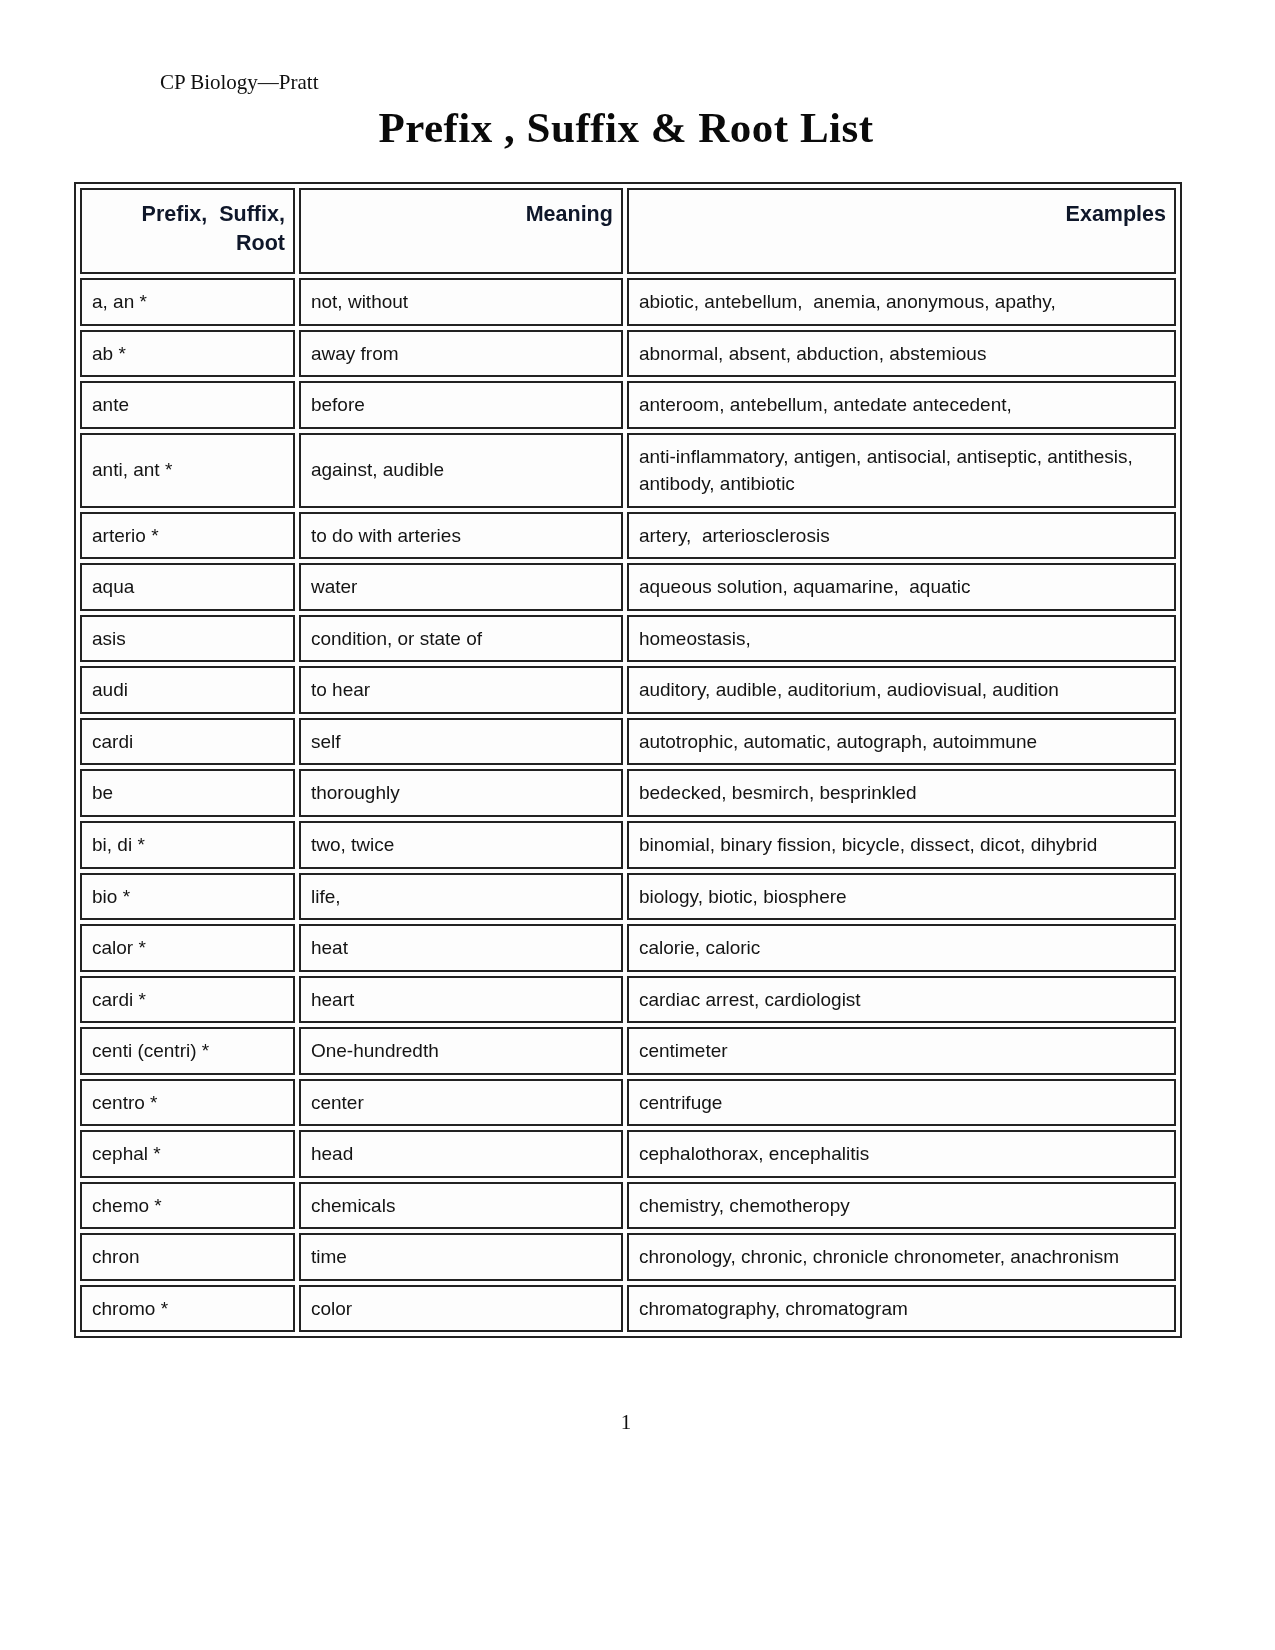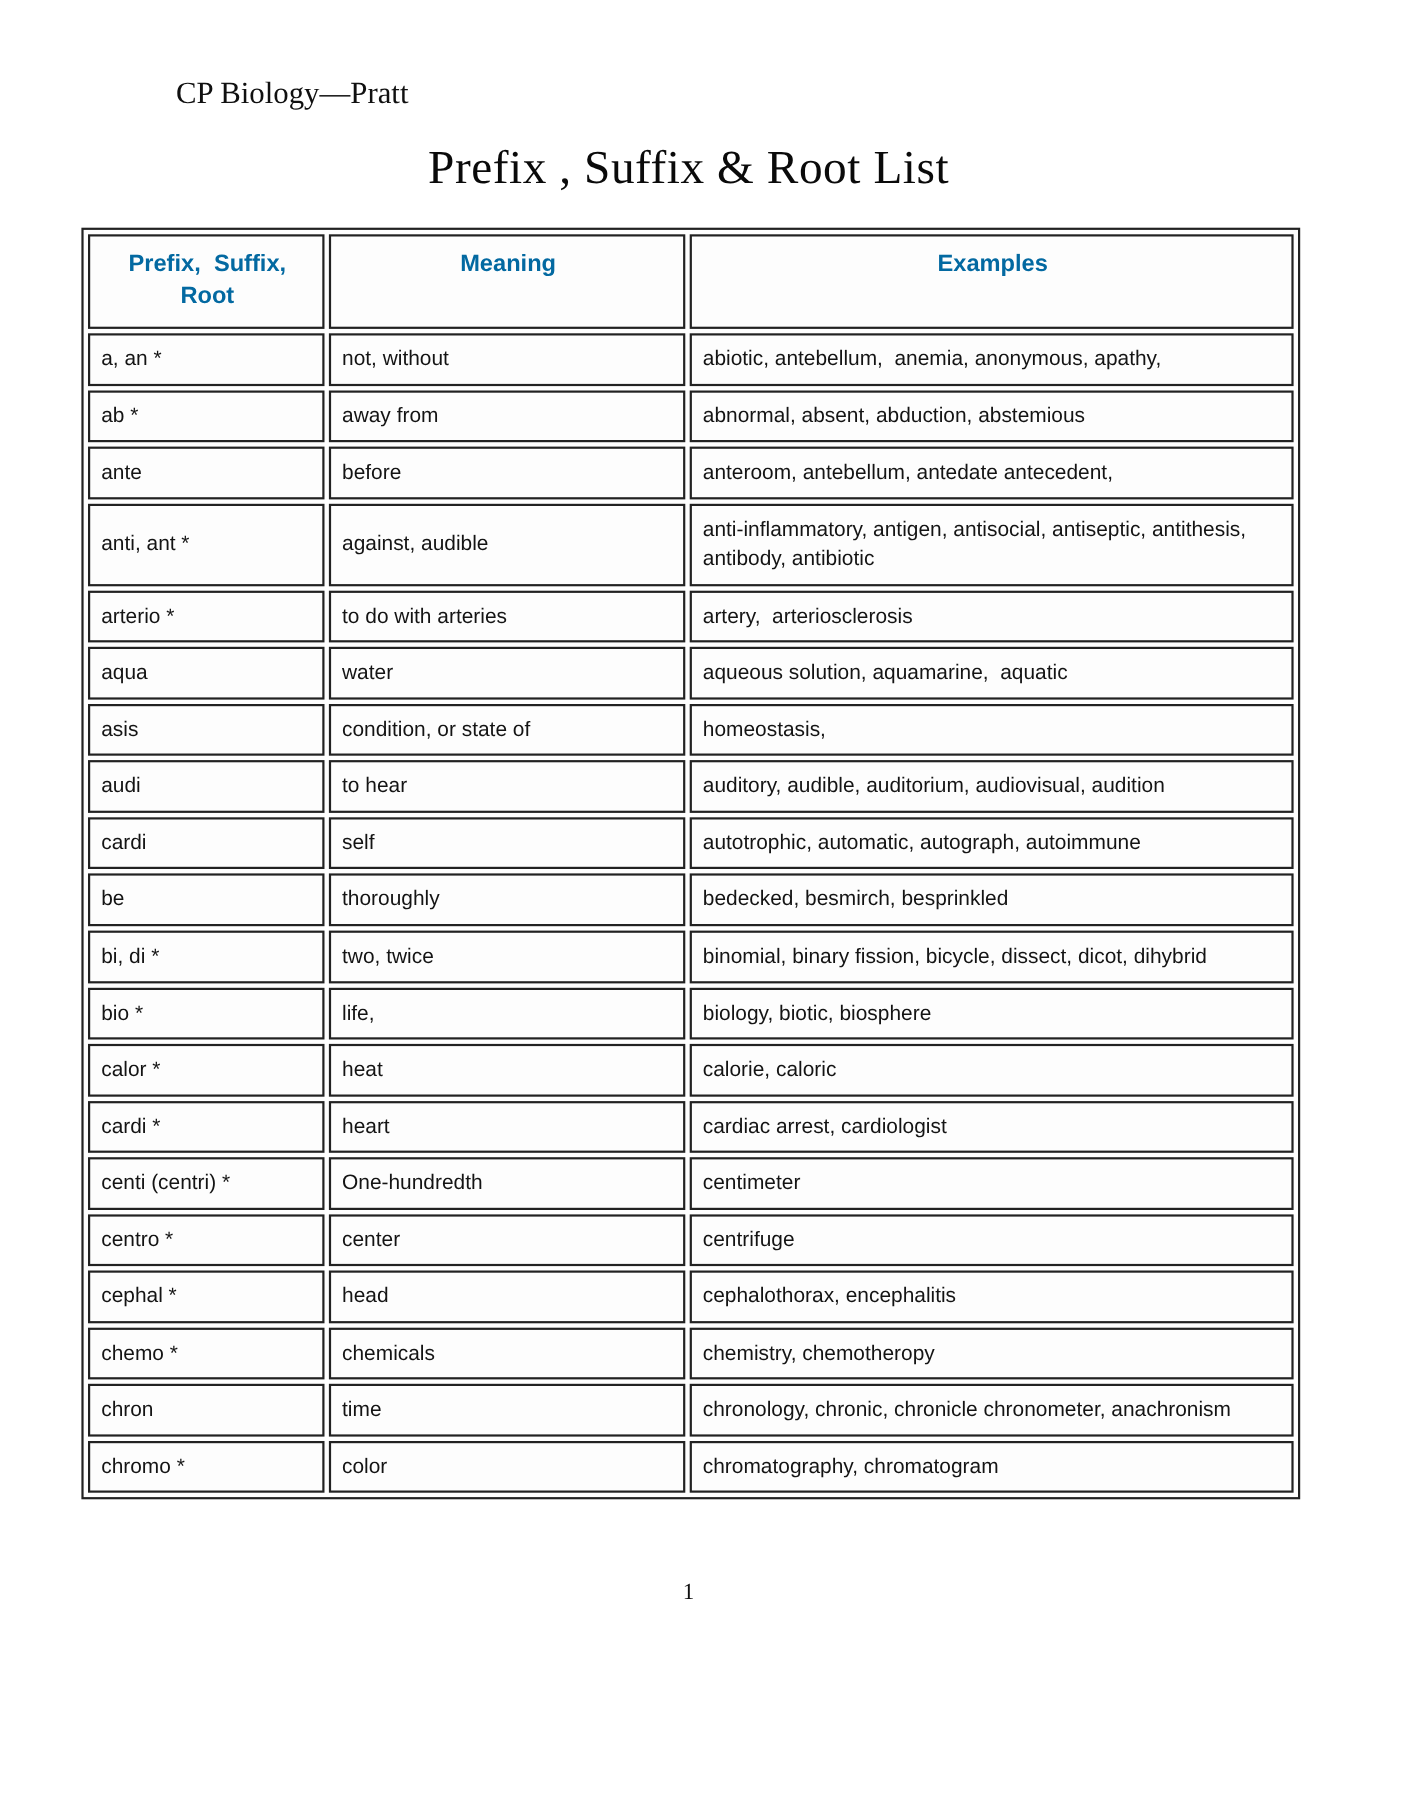--- a/index.html
+++ b/index.html
@@ -11,31 +11,31 @@
     font-family: "Liberation Sans", sans-serif;
     color: #111111;
     overflow: hidden;
   }
   .page {
     width: 1104px;
     padding: 70px 97px 0 74px;
   }
   .doc-header {
     font-family: "Liberation Serif", "DejaVu Serif", serif;
-    font-size: 28px;
+    font-size: 21px;
     margin-left: 86px;
     color: #101010;
   }
   .doc-title {
     font-family: "Liberation Serif", "DejaVu Serif", serif;
     font-size: 43px;
-    font-weight: 400;
+    font-weight: 700;
     text-align: center;
     width: 1104px;
-    margin-top: 26px;
+    margin-top: 8px;
     letter-spacing: 0.5px;
     color: #0a0a0a;
   }
   table.root-table {
     margin-top: 30px;
     width: 1104px;
     border-collapse: separate;
     border-spacing: 4px;
     border: 2px solid #222222;
     background: #fefefe;
@@ -43,26 +43,26 @@
   }
   table.root-table th, table.root-table td {
     border: 2px solid #222222;
     background: #fdfdfd;
     white-space: pre-wrap;
     overflow: hidden;
   }
   table.root-table th {
     font-size: 21.5px;
     font-weight: bold;
-    text-align: center;
+    text-align: right;
     vertical-align: top;
     padding: 10px 8px 10px 10px;
     height: 62px;
     line-height: 1.35;
-    color: #0369a1;
+    color: #0f172a;
   }
   table.root-table td {
     font-size: 19px;
     vertical-align: middle;
     padding: 8px 4px 8px 10px;
     height: 23px;
     line-height: 1.45;
     color: #141414;
   }
   .page-number {

